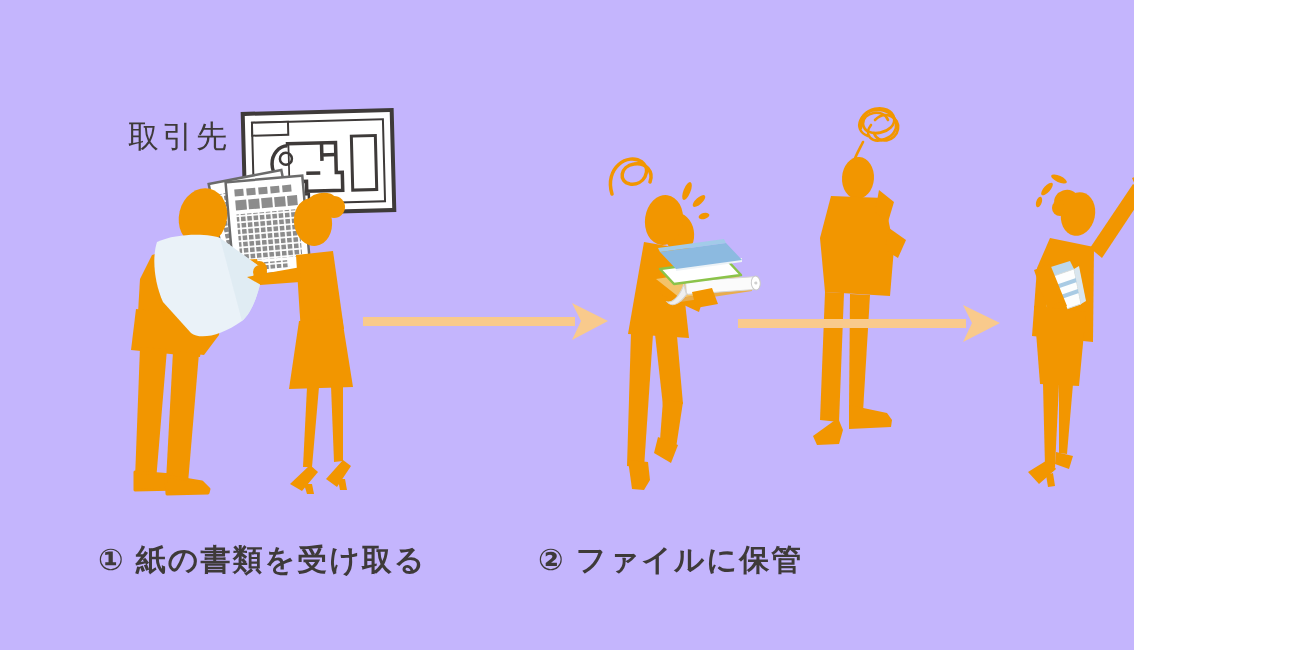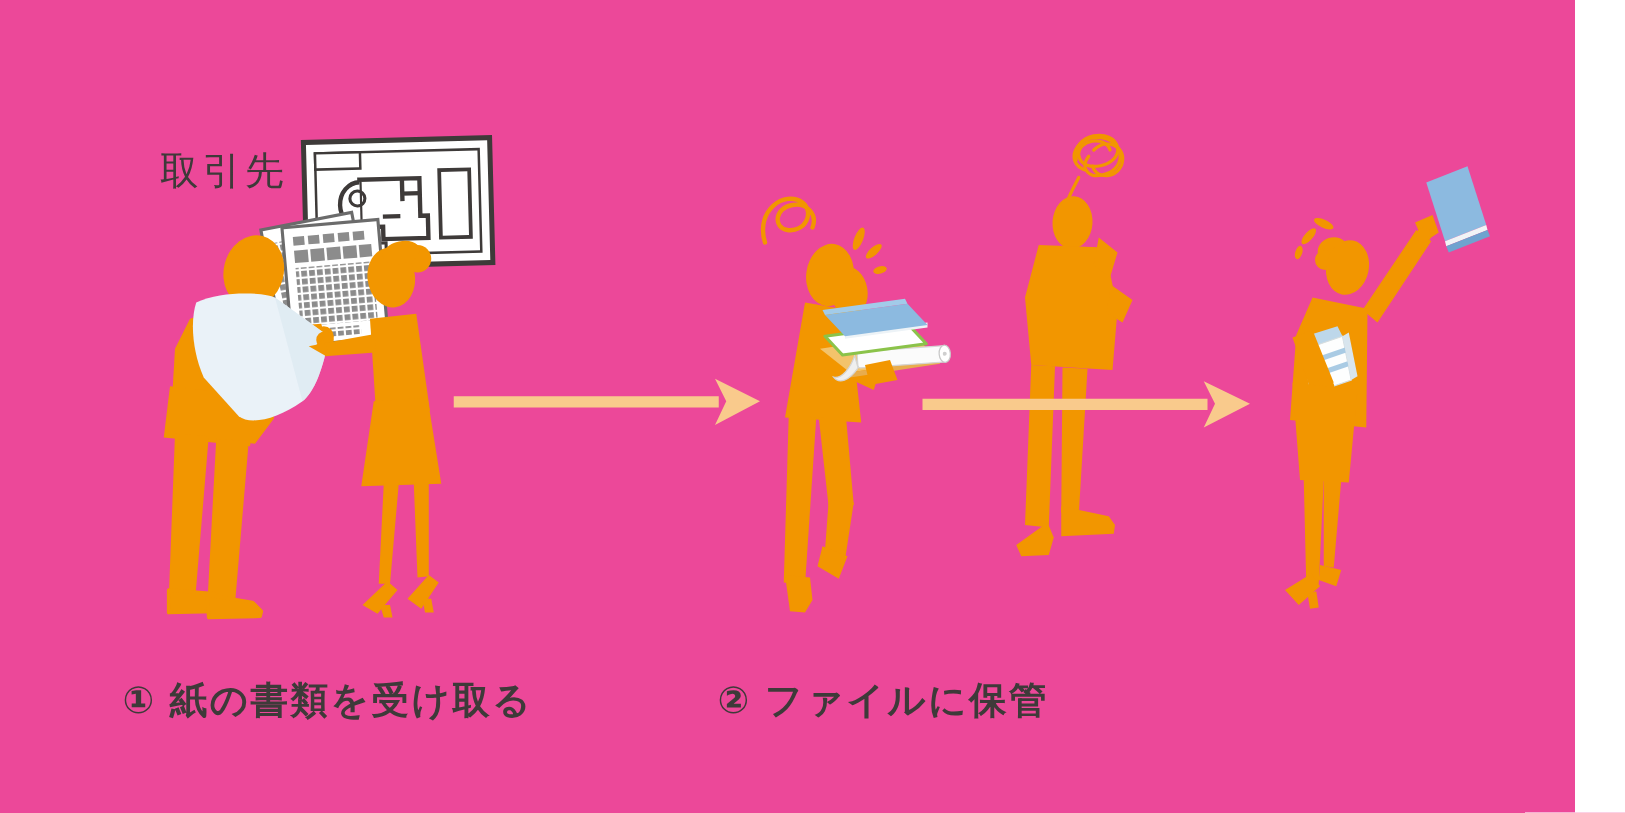--- a/index.html
+++ b/index.html
@@ -1,30 +1,30 @@
 <!DOCTYPE html>
 <html><head>
 <meta charset="utf-8">
 <style>
   html,body{margin:0;padding:0;background:#ffffff;}
   .canvas{
-    position:relative;width:1260px;height:650px;background:#ec4899;overflow:hidden;
+    position:relative;width:1134px;height:650px;background:#c4b5fd;overflow:hidden;
     font-family:"Liberation Sans","DejaVu Sans",sans-serif;
   }
   .abs{position:absolute;}
   .client-label{
     position:absolute;left:128px;top:116px;
     font-size:31px;color:#3E3A39;letter-spacing:3px;white-space:nowrap;
   }
   .caption{
     position:absolute;top:540px;
     font-size:30px;font-weight:bold;color:#3E3A39;letter-spacing:2px;white-space:nowrap;
   }
   .cap1{left:98px;}
-  .cap2{left:538px;margin-left:36px;}
+  .cap2{left:538px;}
   .cap3{left:945px;}
 </style>
 </head>
 <body>
 
 <div class="canvas">
 
   <div class="client-label">取引先</div>
 
   <svg class="abs" style="left:90px;top:95px" width="320" height="420" viewBox="0 0 320 420">

